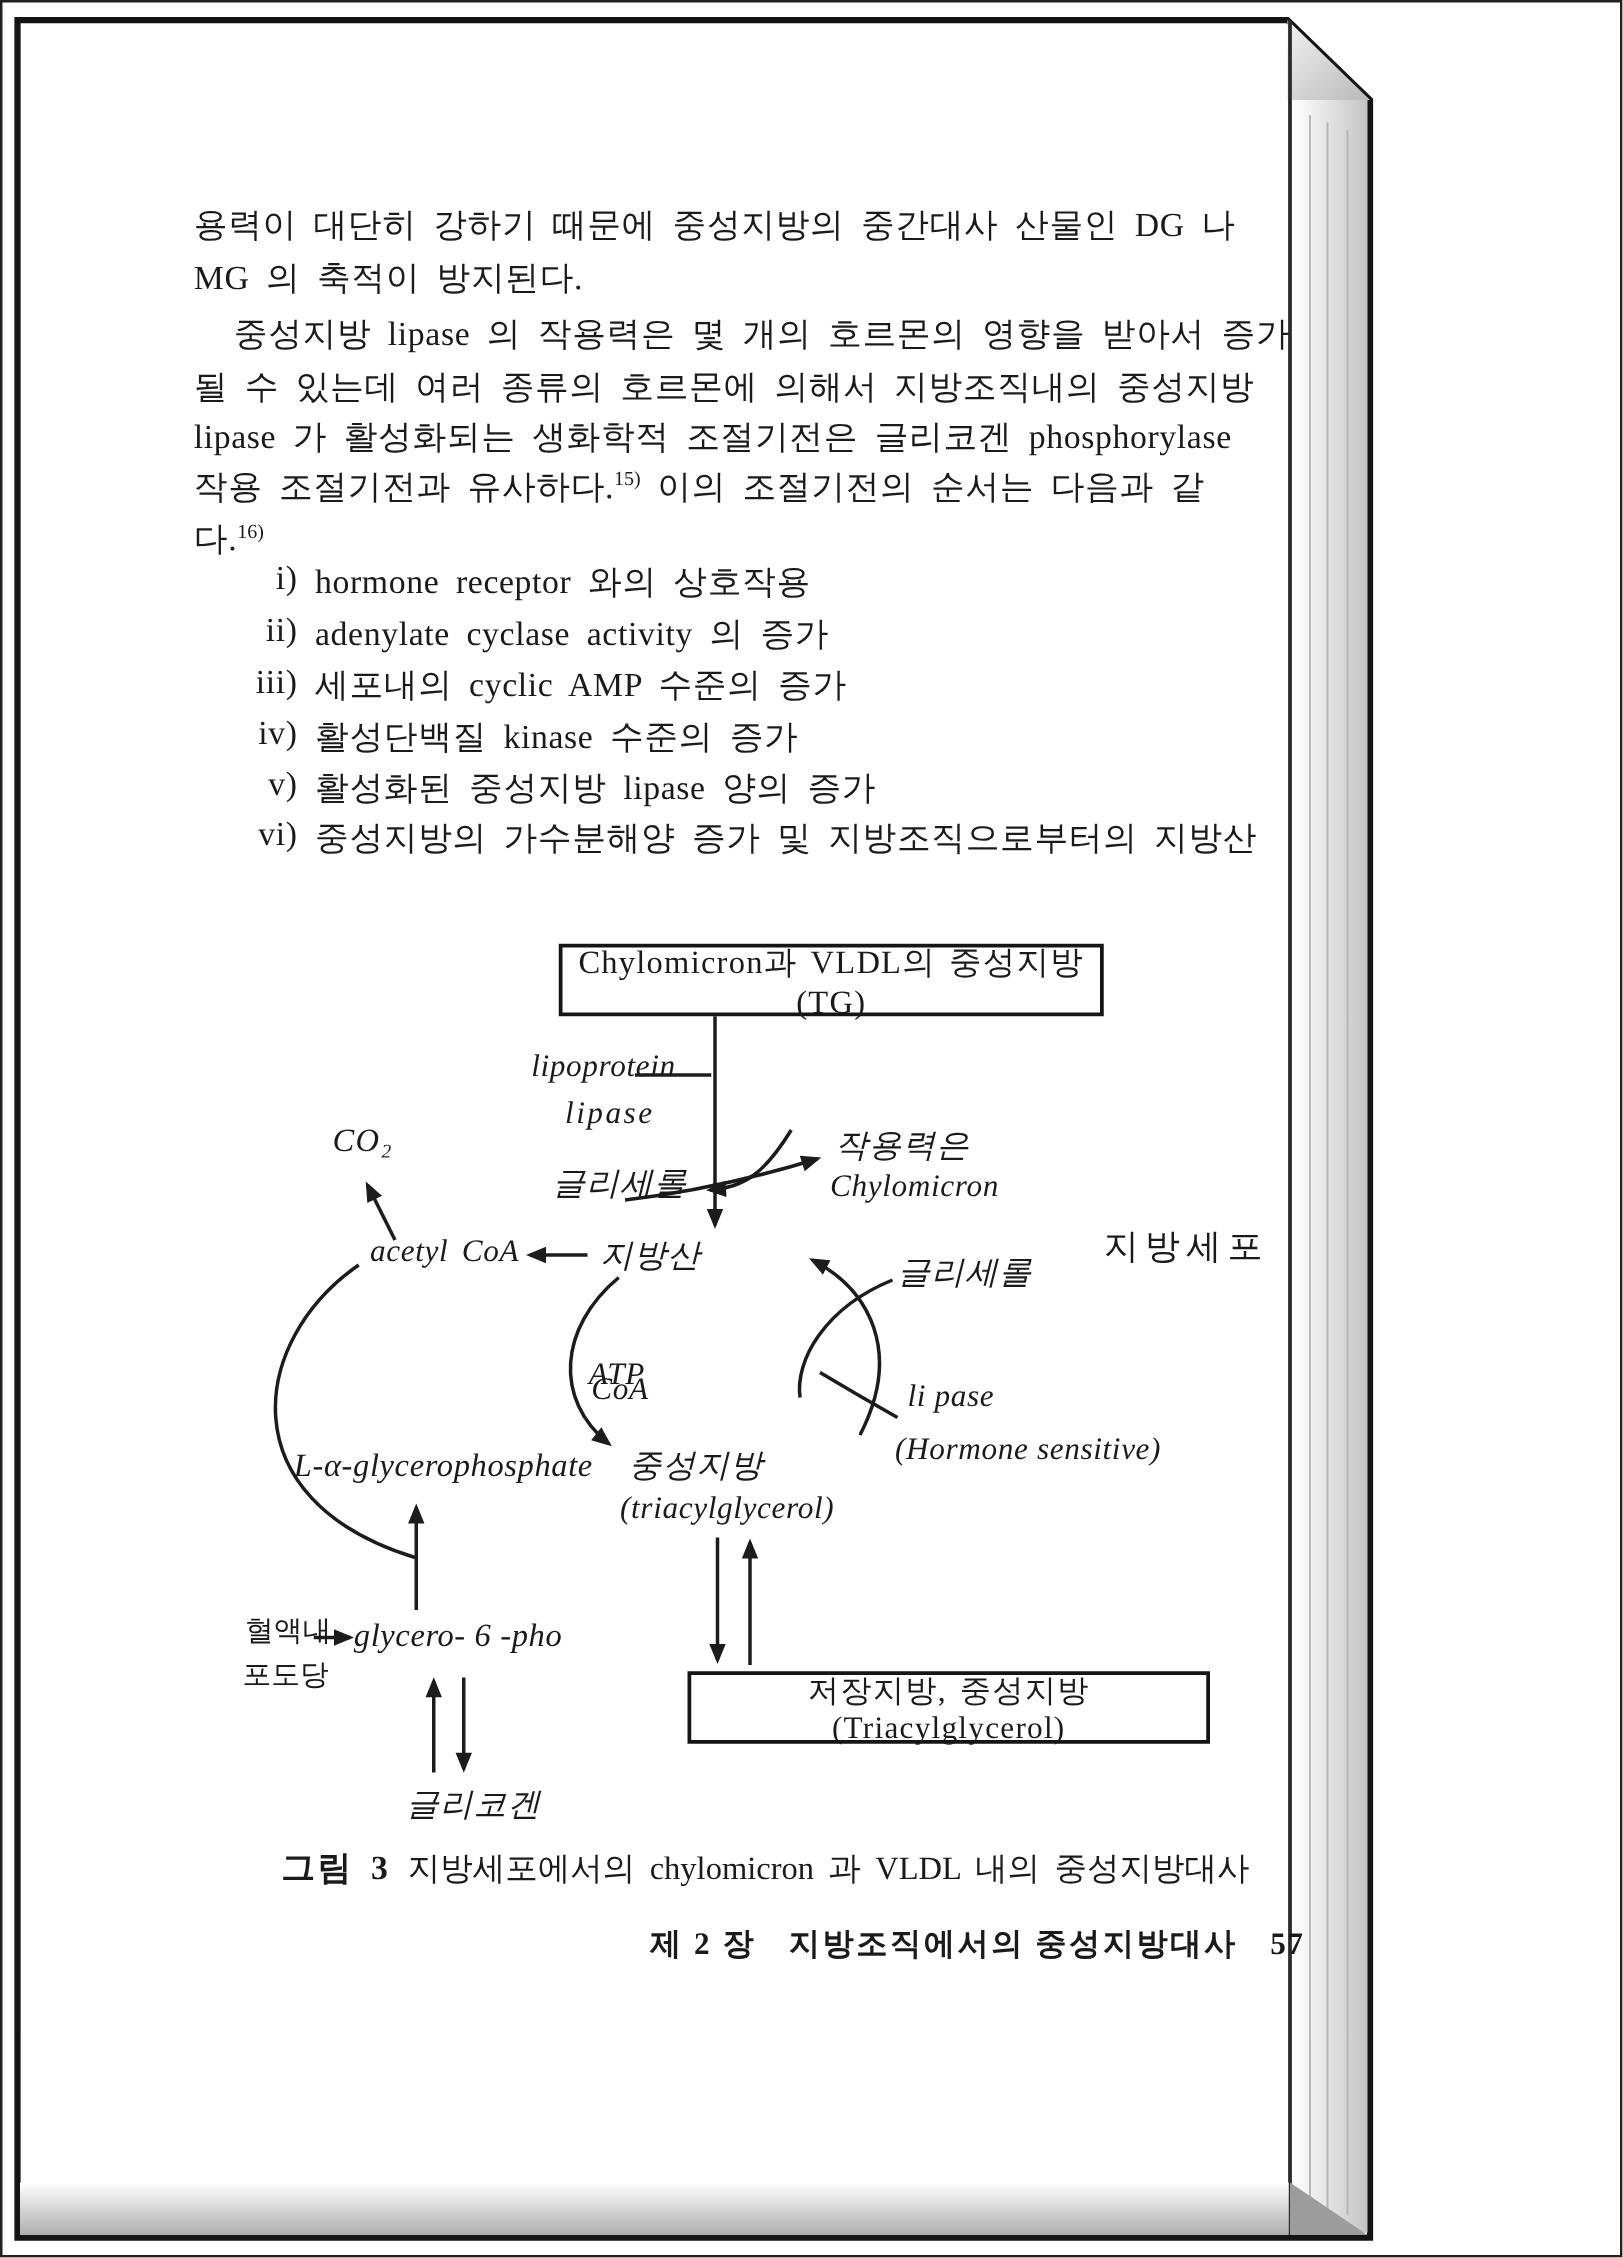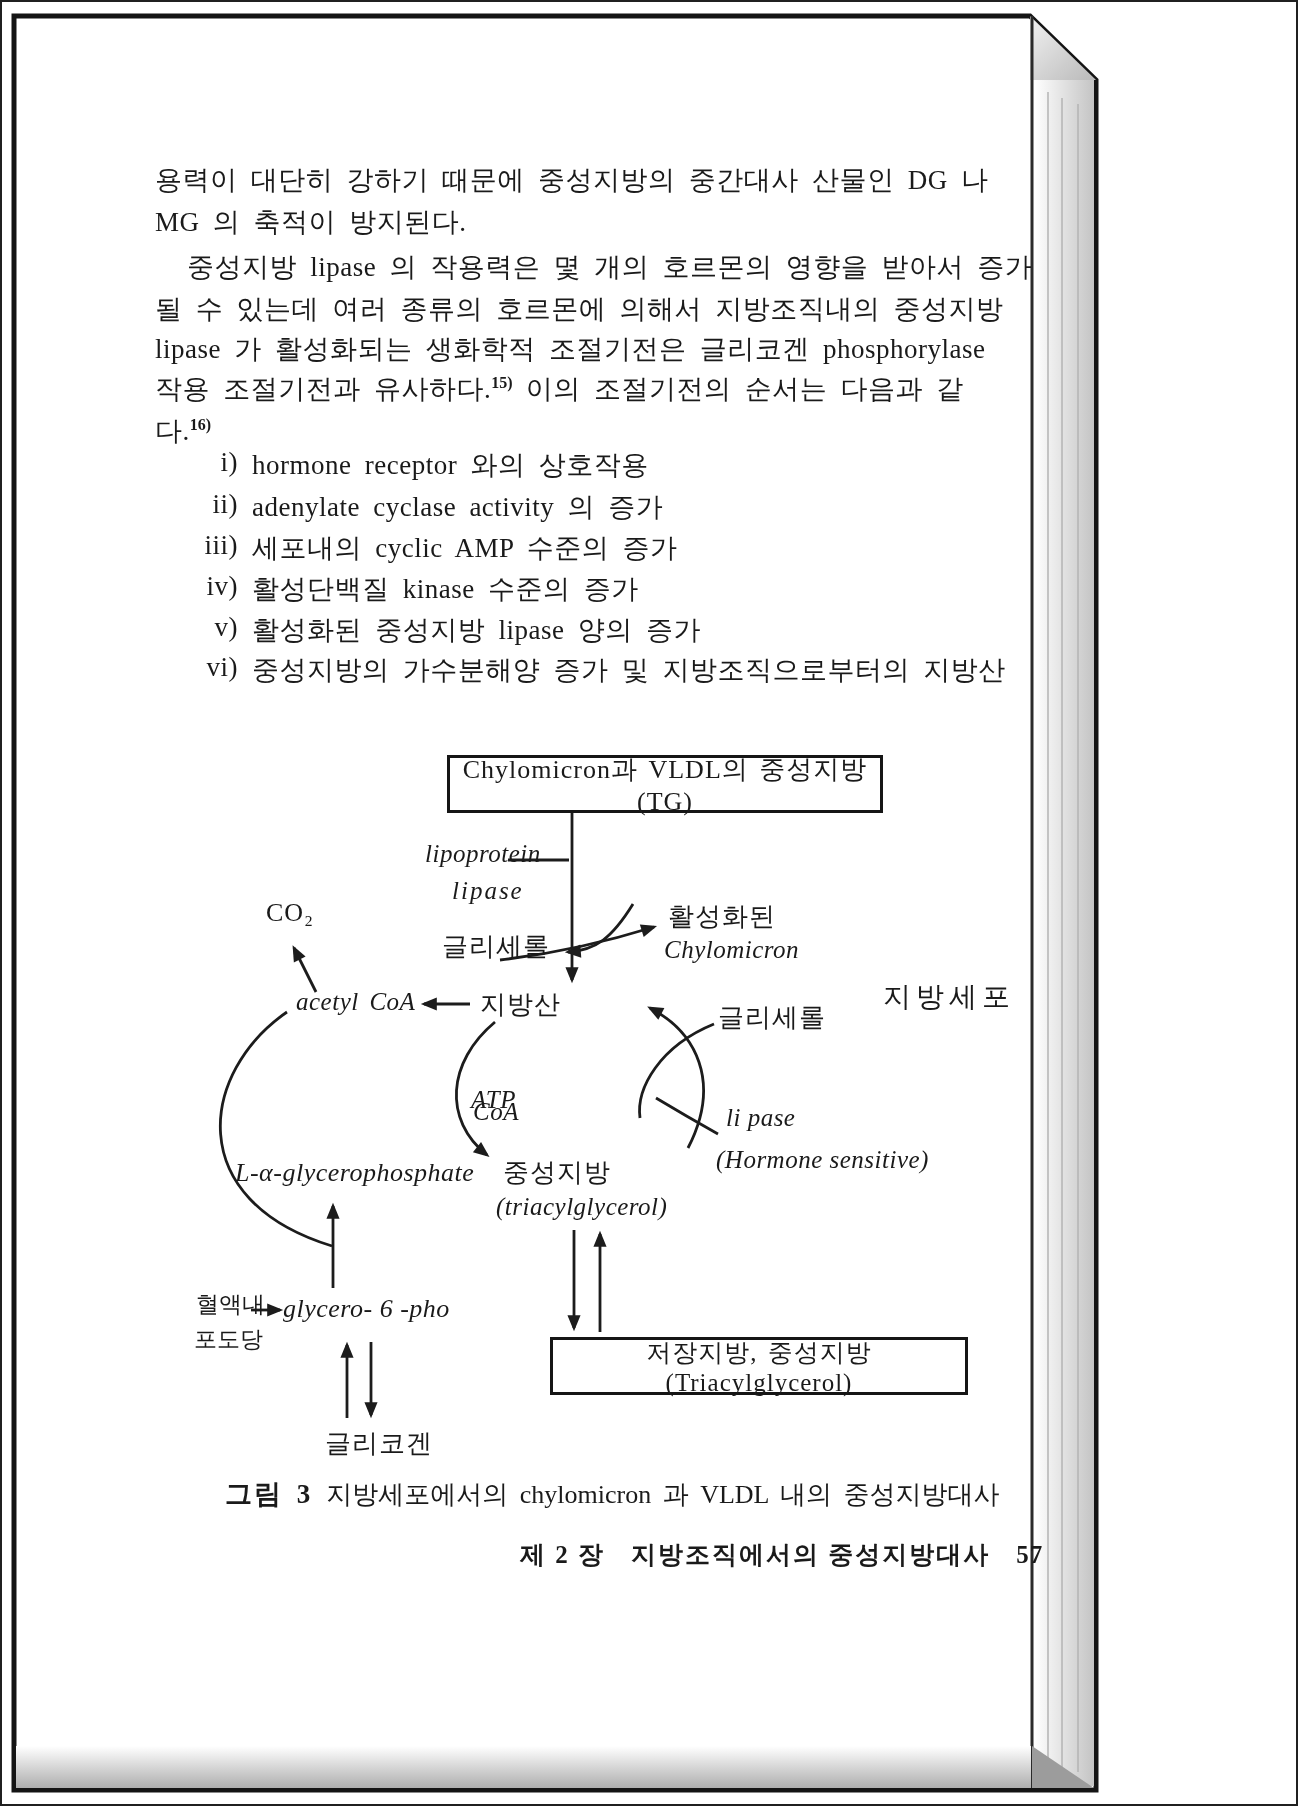--- a/index.html
+++ b/index.html
@@ -5,30 +5,30 @@
   html, body { margin:0; padding:0; background:#e9e9e9; }
   .canvas {
     position:relative; width:1298px; height:1806px; background:#a16207;
     font-family:"Liberation Serif","DejaVu Serif",serif; color:#1a1a1a;
     overflow:hidden;
   }
   .chrome { position:absolute; inset:0; z-index:0; }
   .arrows { position:absolute; inset:0; z-index:1; }
   .label { position:absolute; white-space:nowrap; z-index:2; }
   .bodyline { position:absolute; left:155px; font-size:27px; letter-spacing:0.5px; word-spacing:6px; z-index:2; }
-  .fnsup { font-size:16px; position:relative; top:-10px; letter-spacing:0;font-weight:bold; }
+  .fnsup { font-size:16px; position:relative; top:-10px; letter-spacing:0; }
   .listrow { position:absolute; left:160px; z-index:2; font-size:27px; letter-spacing:0.5px; word-spacing:6px; display:flex; }
   .listnum { display:inline-block; width:78px; text-align:right; padding-right:14px; }
   .dbox {
     position:absolute; z-index:2; border:3px solid #151515; background:#ffffff;
     text-align:center; font-size:26px; letter-spacing:1px; word-spacing:3px;
     display:flex; align-items:center; justify-content:center;margin-left:47px;
   }
   .dlabel { font-size:25px; letter-spacing:0.5px;font-style:italic; }
-  .kr26 { font-size:26px; letter-spacing:1px; }
+  .kr26 { font-size:26px; letter-spacing:1px;font-style:italic; }
   .caption { position:absolute; left:225px; top:1476px; z-index:2; font-size:26px; word-spacing:5px; }
   .caption .cap-label { font-weight:bold; font-size:27px; margin-right:14px; letter-spacing:2px; }
   .footer { position:absolute; left:520px; top:1538px; z-index:2; font-size:25px; font-weight:700; letter-spacing:2px; }
   .footer span { margin-right:26px; }
   .footer .pgnum { margin-right:0; letter-spacing:1px; }
 </style>
 </head>
 <body>
 
 <div class="canvas">
@@ -119,21 +119,21 @@
       <span>중성지방의 가수분해양 증가 및 지방조직으로부터의 지방산</span>
     </div>
 
   <div class="dbox" style="left:400px; top:755px; width:430px; height:52px">Chylomicron과 VLDL의 중성지방(TG)</div>
   <div class="dbox" style="left:503px; top:1337px; width:412px; height:52px; font-size:25px">저장지방, 중성지방(Triacylglycerol)</div>
 
   <div class="label dlabel" style="left:425px; top:840px">lipoprotein</div>
   <div class="label dlabel" style="left:452px; top:877px; letter-spacing:2px">lipase</div>
   <div class="label kr26" style="left:266px; top:898px">CO₂</div>
   <div class="label kr26" style="left:442px; top:929px">글리세롤</div>
-  <div class="label kr26" style="left:668px; top:899px">활성화된</div>
+  <div class="label kr26" style="left:668px; top:899px">작용력은</div>
   <div class="label dlabel" style="left:664px; top:936px">Chylomicron</div>
   <div class="label dlabel" style="left:296px; top:988px; word-spacing:4px">acetyl CoA</div>
   <div class="label kr26" style="left:480px; top:987px">지방산</div>
   <div class="label" style="left:883px; top:978px; font-size:28px; letter-spacing:5px">지방세포</div>
   <div class="label dlabel" style="left:473px; top:1098px">CoA</div>
   <div class="label dlabel" style="left:471px; top:1086px">ATP</div>
   <div class="label kr26" style="left:718px; top:1000px">글리세롤</div>
   <div class="label dlabel" style="left:726px; top:1104px">li pase</div>
   <div class="label dlabel" style="left:716px; top:1146px">(Hormone sensitive)</div>
   <div class="label dlabel" style="left:235px; top:1158px; font-size:26px">L-α-glycerophosphate</div>

